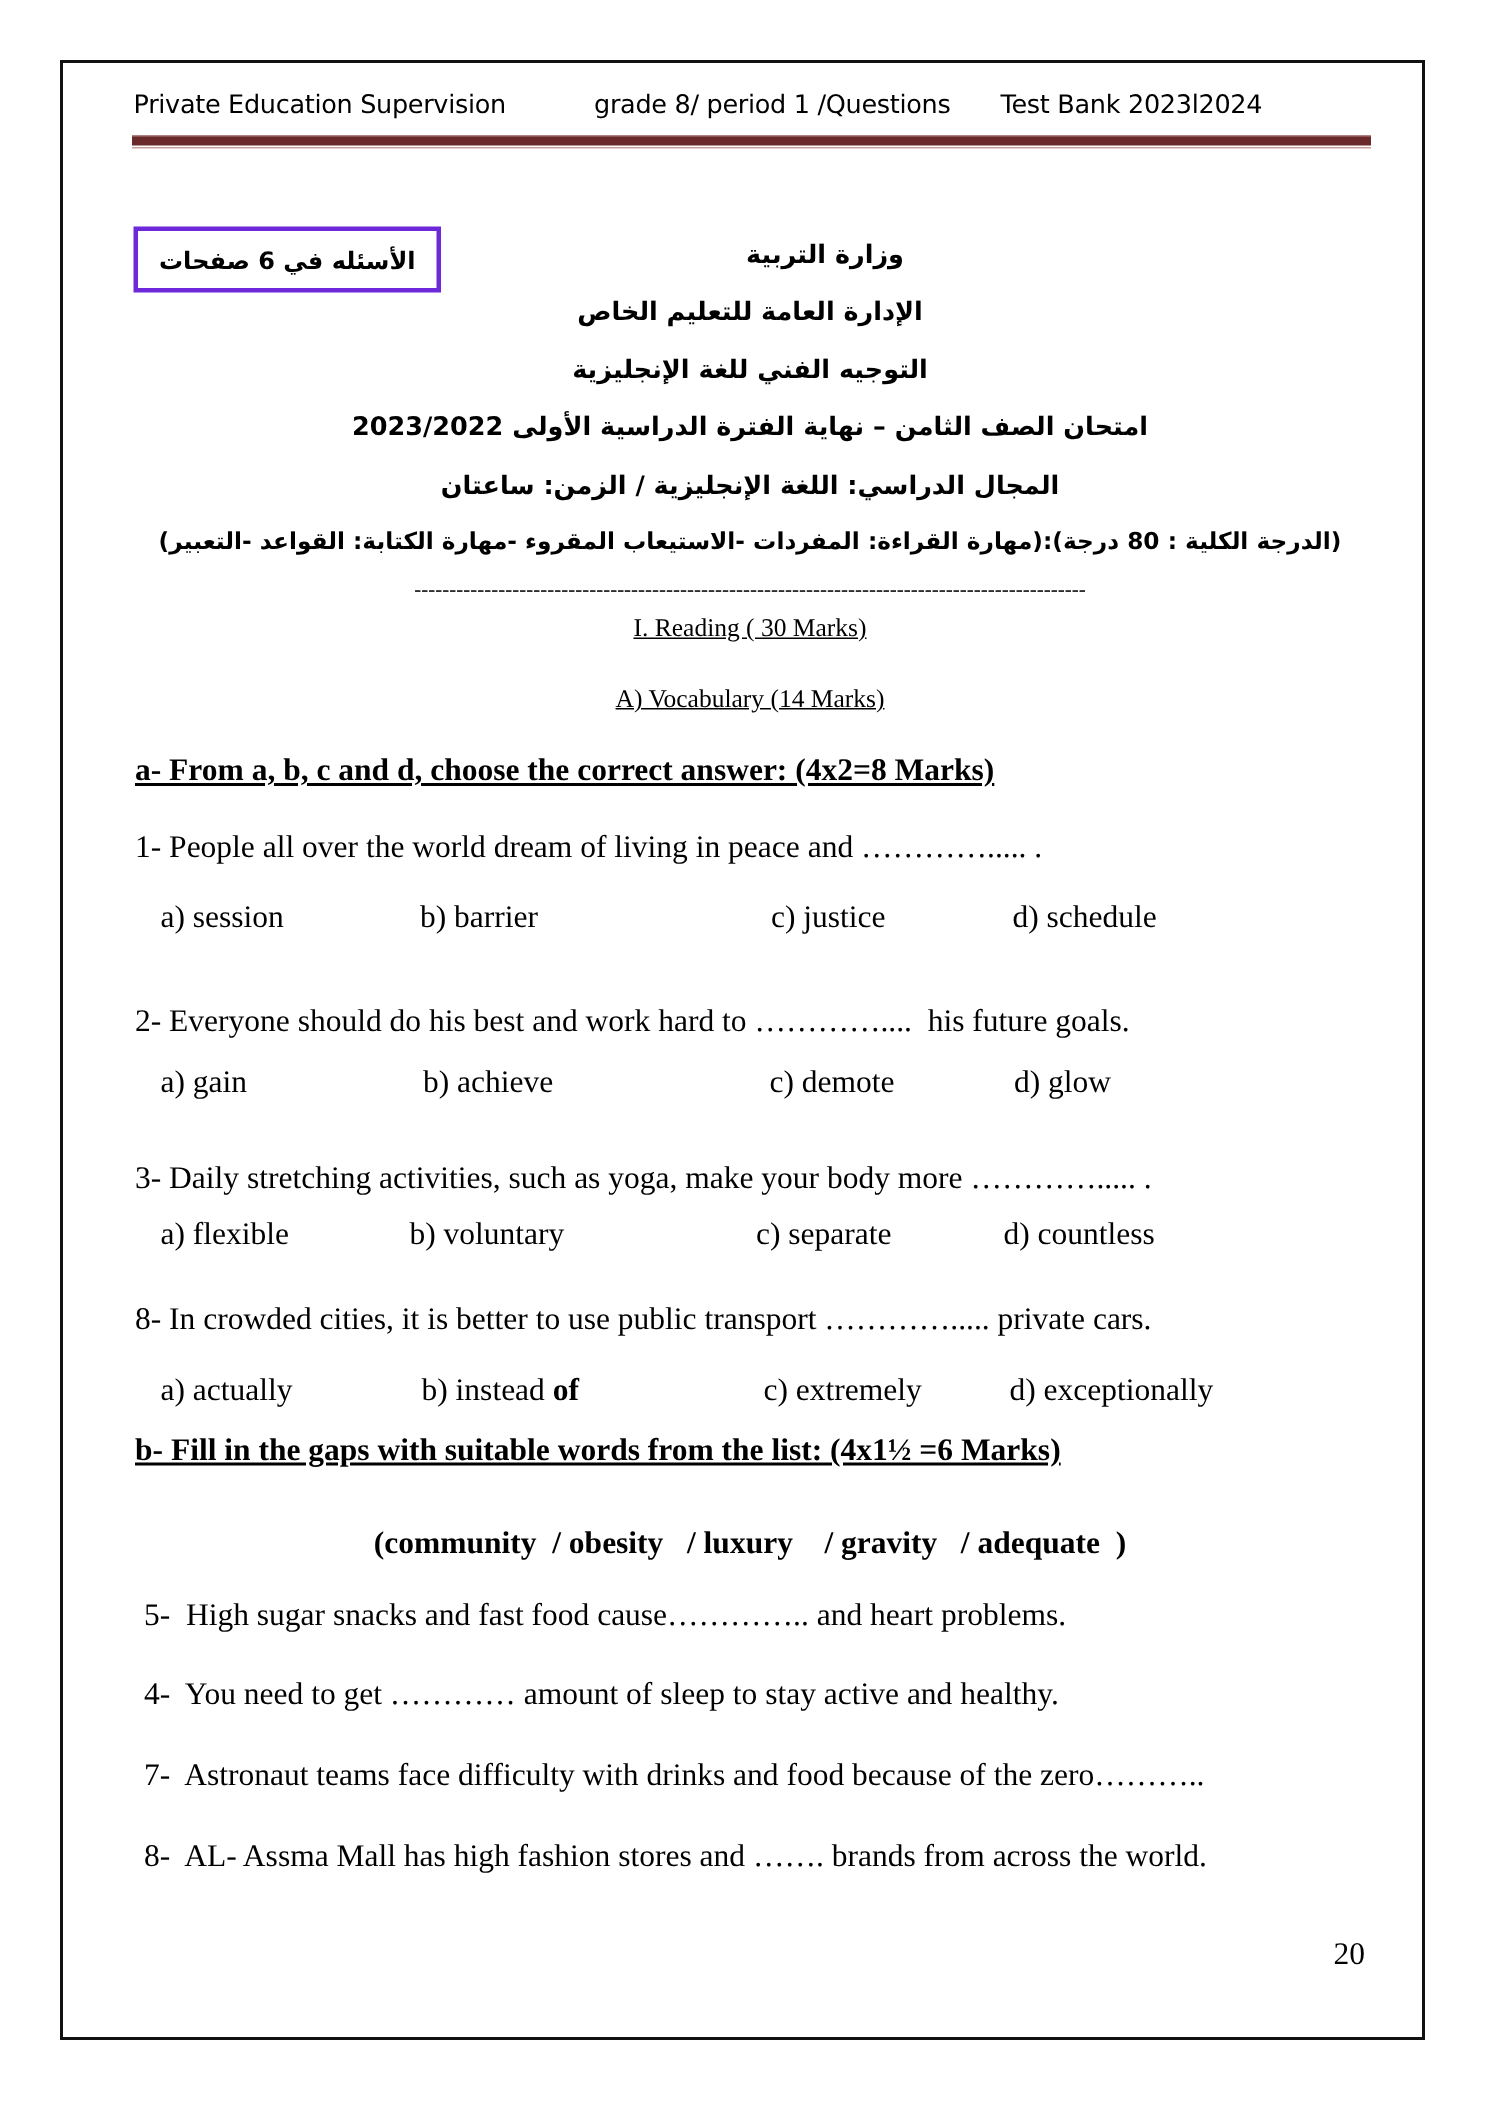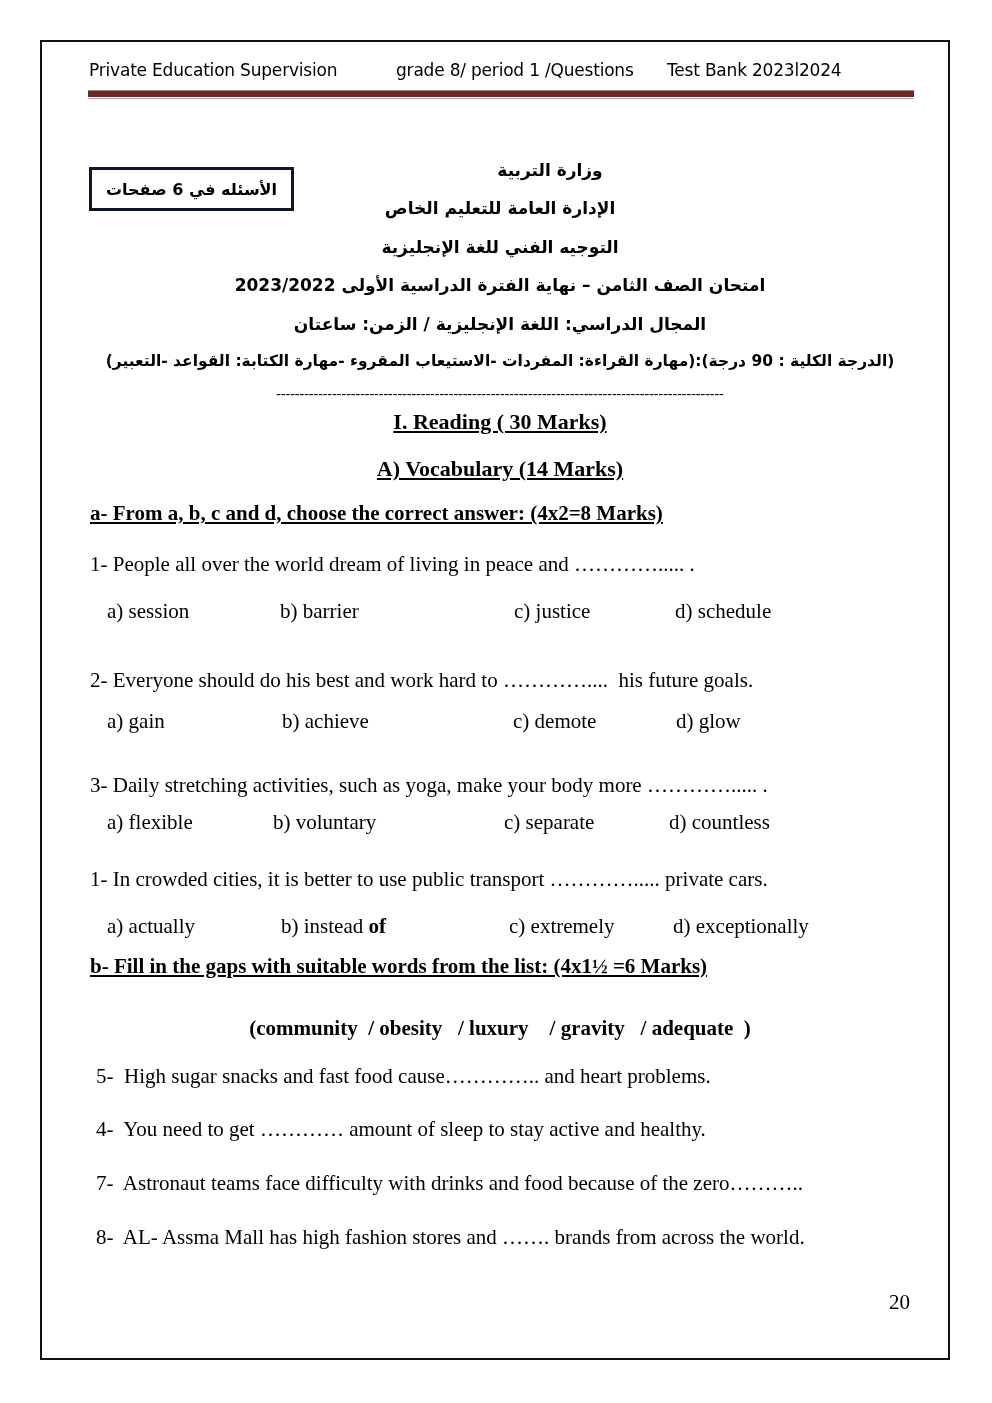--- a/index.html
+++ b/index.html
@@ -3,24 +3,24 @@
 <meta charset="utf-8">
 <style>
   html, body { margin: 0; padding: 0; background: #ffffff; }
   body { width: 992px; height: 1403px; position: relative; overflow: hidden; font-family: "Liberation Serif", serif; color: #000; }
   .frame { position: absolute; left: 40px; top: 40px; width: 910px; height: 1320px; border: 2px solid #111; box-sizing: border-box; }
   .abs { position: absolute; }
   .hdr { top: 60px; left: 89px; width: 820px; font-family: "DejaVu Sans", sans-serif; font-size: 17px; white-space: pre; letter-spacing: -0.2px; }
   .hdr span { position: absolute; top: 0; }
   .rule { left: 88px; width: 826px; height: 6px; background: #6b2a2a; top: 90px; border-top: 1px solid #b08080; }
   .rule2 { left: 88px; width: 826px; height: 1px; background: #c9a0a0; top: 98px; }
-  .badge { left: 89px; top: 167px; width: 205px; height: 44px; border: 3px solid #0f172a; box-sizing: border-box; display:flex; align-items:center; justify-content:center; font-family: "DejaVu Sans", sans-serif; font-weight: bold; font-size: 16px; direction: rtl; }
+  .badge { left: 89px; top: 151px; width: 205px; height: 44px; border: 3px solid #6d28d9; box-sizing: border-box; display:flex; align-items:center; justify-content:center; font-family: "DejaVu Sans", sans-serif; font-weight: bold; font-size: 16px; direction: rtl; }
   .ar { left: 90px; width: 820px; text-align: center; font-family: "DejaVu Sans", sans-serif; font-weight: bold; font-size: 17px; direction: rtl; white-space: nowrap; }
   .dashes { left: 90px; width: 820px; text-align: center; font-size: 14px; top: 386px; letter-spacing: 0; overflow:hidden; white-space: nowrap;}
-  .center-h { left: 90px; width: 820px; text-align: center; font-weight: bold; font-size: 22px; text-decoration: underline; }
+  .center-h { left: 90px; width: 820px; text-align: center; font-weight: normal; font-size: 17px; text-decoration: underline; }
   .sub-h { left: 90px; font-weight: bold; font-size: 21px; text-decoration: underline; white-space: nowrap; }
   .q { left: 90px; font-size: 21px; white-space: pre; }
   .opt { font-size: 21px; white-space: nowrap; }
   .list { left: 90px; width: 820px; text-align: center; font-weight: bold; font-size: 21px; white-space: pre; }
   .pgnum { left: 90px; width: 820px; text-align: right; font-size: 21px; top: 1290px; }
 </style>
 </head>
 <body>
 
 <div class="frame"></div>
@@ -33,21 +33,21 @@
 <div class="abs rule"></div>
 <div class="abs rule2"></div>
 
 <div class="abs badge">الأسئله في 6 صفحات</div>
 
 <div class="abs ar" style="top:160px; left:300px; width:500px;">وزارة التربية</div>
 <div class="abs ar" style="top:198px;">الإدارة العامة للتعليم الخاص</div>
 <div class="abs ar" style="top:237px;">التوجيه الفني للغة الإنجليزية</div>
 <div class="abs ar" style="top:275px;">امتحان الصف الثامن – نهاية الفترة الدراسية الأولى  2023/2022</div>
 <div class="abs ar" style="top:314px;">المجال الدراسي: اللغة الإنجليزية  /  الزمن: ساعتان</div>
-<div class="abs ar" style="top:352px; font-size:15.5px;">(الدرجة الكلية : 90 درجة):(مهارة القراءة: المفردات -الاستيعاب المقروء -مهارة الكتابة: القواعد -التعبير)</div>
+<div class="abs ar" style="top:352px; font-size:15.5px;">(الدرجة الكلية : 80 درجة):(مهارة القراءة: المفردات -الاستيعاب المقروء -مهارة الكتابة: القواعد -التعبير)</div>
 
 <div class="abs dashes">------------------------------------------------------------------------------------------------</div>
 
 <div class="abs center-h" style="top:409px;">I. Reading ( 30 Marks)</div>
 <div class="abs center-h" style="top:456px;">A) Vocabulary (14 Marks)</div>
 
 <div class="abs sub-h" style="top:501px;">a- From a, b, c and d, choose the correct answer: (4x2=8 Marks)</div>
 
 <div class="abs q" style="top:552px;">1- People all over the world dream of living in peace and …………..... .</div>
 <div class="abs opt" style="top:599px; left:107px;">a) session</div>
@@ -60,21 +60,21 @@
 <div class="abs opt" style="top:709px; left:282px;">b) achieve</div>
 <div class="abs opt" style="top:709px; left:513px;">c) demote</div>
 <div class="abs opt" style="top:709px; left:676px;text-align:right;">d) glow</div>
 
 <div class="abs q" style="top:773px;">3- Daily stretching activities, such as yoga, make your body more …………..... .</div>
 <div class="abs opt" style="top:810px; left:107px;">a) flexible</div>
 <div class="abs opt" style="top:810px; left:273px;">b) voluntary</div>
 <div class="abs opt" style="top:810px; left:504px;">c) separate</div>
 <div class="abs opt" style="top:810px; left:669px;">d) countless</div>
 
-<div class="abs q" style="top:867px;">1- In crowded cities, it is better to use public transport …………..... private cars.</div>
+<div class="abs q" style="top:867px;">8- In crowded cities, it is better to use public transport …………..... private cars.</div>
 <div class="abs opt" style="top:914px; left:107px;">a) actually</div>
 <div class="abs opt" style="top:914px; left:281px;"><span>b) instead </span><b>of</b></div>
 <div class="abs opt" style="top:914px; left:509px;text-align:center;">c) extremely</div>
 <div class="abs opt" style="top:914px; left:673px;">d) exceptionally</div>
 
 <div class="abs sub-h" style="top:954px;">b- Fill in the gaps with suitable words from the list: (4x1½ =6 Marks)</div>
 <div class="abs list" style="top:1016px;">(community  / obesity   / luxury    / gravity   / adequate  )</div>
 
 <div class="abs q" style="top:1064px; left:96px;">5-  High sugar snacks and fast food cause………….. and heart problems.</div>
 <div class="abs q" style="top:1117px; left:96px;">4-  You need to get ………… amount of sleep to stay active and healthy.</div>

